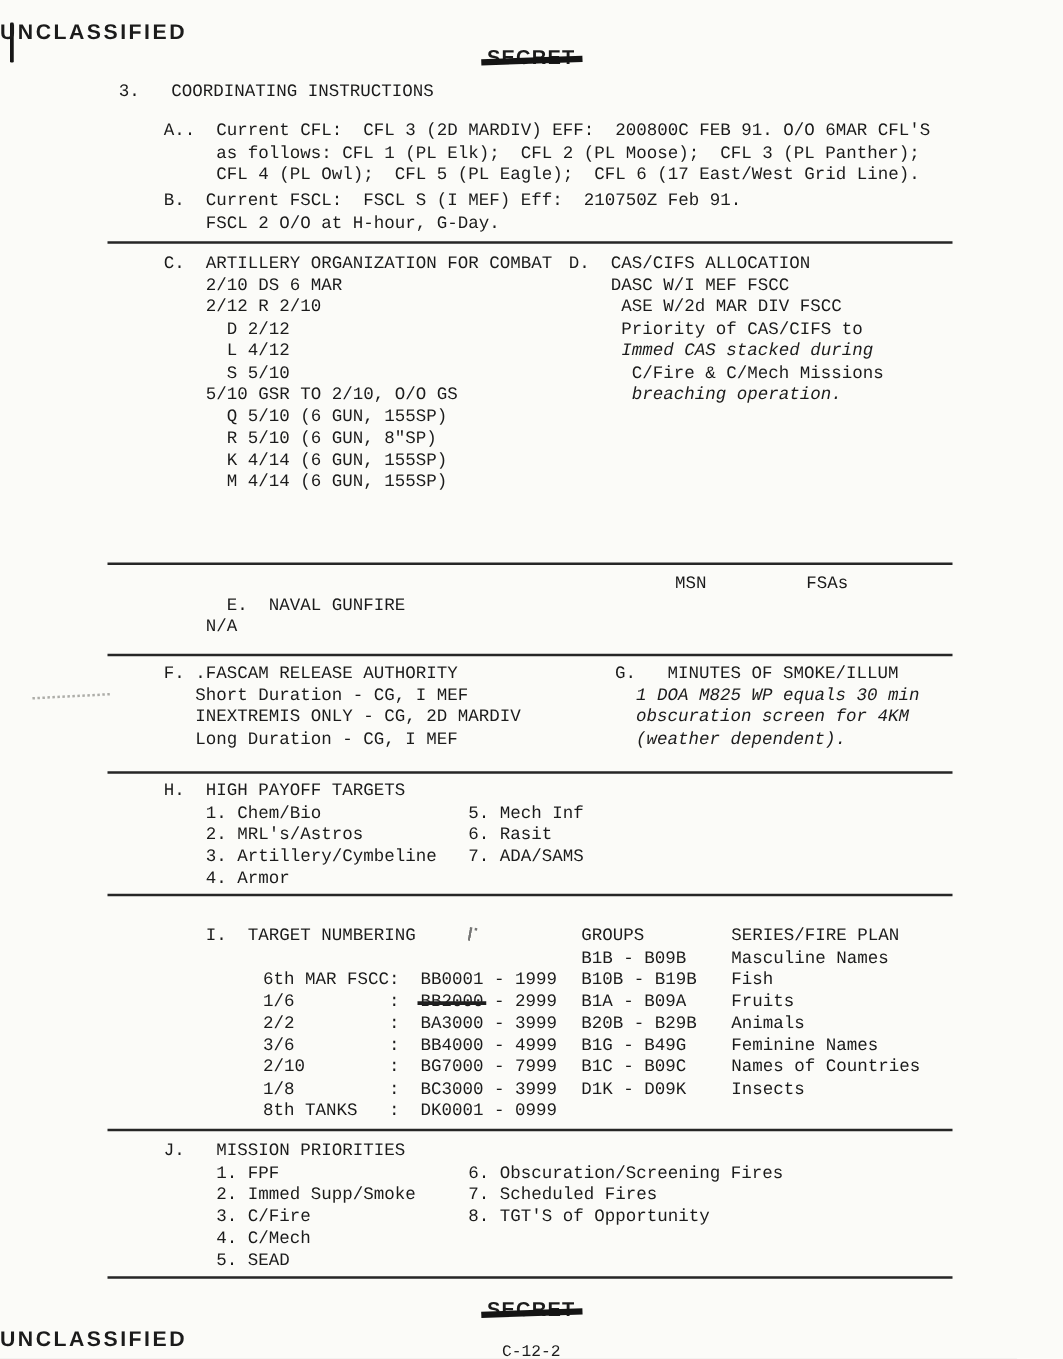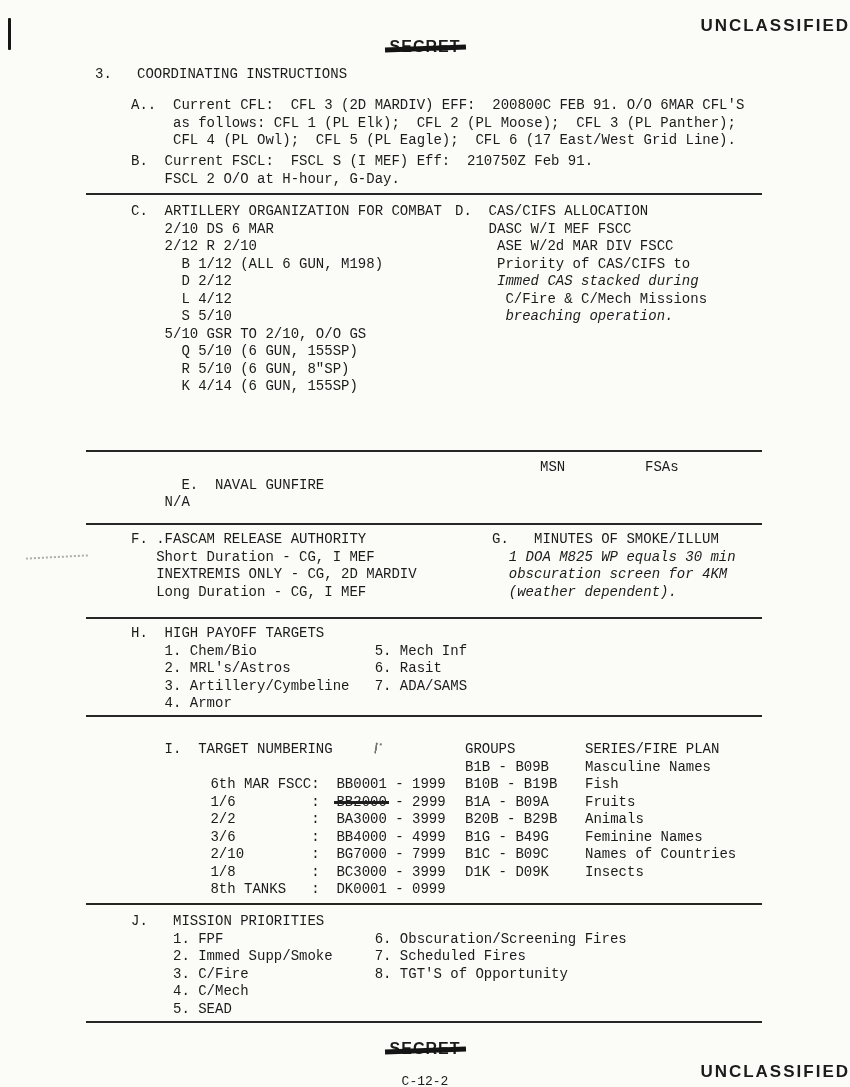--- a/index.html
+++ b/index.html
@@ -8,21 +8,21 @@
     position:relative; width:850px; height:1087px; margin:0 auto;
     background:#fbfbf8; color:#1b1b1b; overflow:hidden;
     font-family:"Liberation Mono","DejaVu Sans Mono",monospace;
     font-size:14px;
   }
   .ln { white-space:pre; line-height:17.5px; height:17.5px; position:relative; }
   .it { font-style:italic; }
   .block { position:absolute; left:131px; }
   .rule { position:absolute; left:86px; width:676px; height:2px; background:#262626; }
   .hdr {
-    position:absolute; left:0; width:100%; text-align:right;
+    position:absolute; left:0; width:100%; text-align:left;
     font-family:"Liberation Sans",sans-serif; font-weight:bold;
   }
   .top-class { top:16px; font-size:17px; letter-spacing:2px; }
   .bot-class { top:1062px; font-size:17px; letter-spacing:2px; }
   .caveat-wrap { position:absolute; left:0; width:100%; text-align:center; }
   .caveat {
     display:inline-block; position:relative;
     font-family:"Liberation Sans",sans-serif; font-weight:bold; font-size:16px; letter-spacing:1px;
   }
   .caveat::after {
@@ -73,28 +73,28 @@
     <div class="ln">B.  Current FSCL:  FSCL S (I MEF) Eff:  210750Z Feb 91.</div>
     <div class="ln">    FSCL 2 O/O at H-hour, G-Day.</div>
   </div>
 
   <div class="rule" style="top:193px"></div>
 
   <div class="block" style="top:203px">
     <div class="ln">C.  ARTILLERY ORGANIZATION FOR COMBAT</div>
     <div class="ln">    2/10 DS 6 MAR</div>
     <div class="ln">    2/12 R 2/10</div>
-    <div class="ln">      B 1/12 (ALL 6 GUN, M198)</div>
     <div class="ln">      D 2/12</div>
     <div class="ln">      L 4/12</div>
     <div class="ln">      S 5/10</div>
     <div class="ln">    5/10 GSR TO 2/10, O/O GS</div>
     <div class="ln">      Q 5/10 (6 GUN, 155SP)</div>
     <div class="ln">      R 5/10 (6 GUN, 8"SP)</div>
     <div class="ln">      K 4/14 (6 GUN, 155SP)</div>
+    <div class="ln">      M 4/14 (6 GUN, 155SP)</div>
   </div>
 
   <div class="block" style="left:455px; top:203px">
     <div class="ln">D.  CAS/CIFS ALLOCATION</div>
     <div class="ln">    DASC W/I MEF FSCC</div>
     <div class="ln">     ASE W/2d MAR DIV FSCC</div>
     <div class="ln">     Priority of CAS/CIFS to</div>
     <div class="ln it">     Immed CAS stacked during</div>
     <div class="ln">      C/Fire &amp; C/Mech Missions</div>
     <div class="ln it">      breaching operation.</div>

